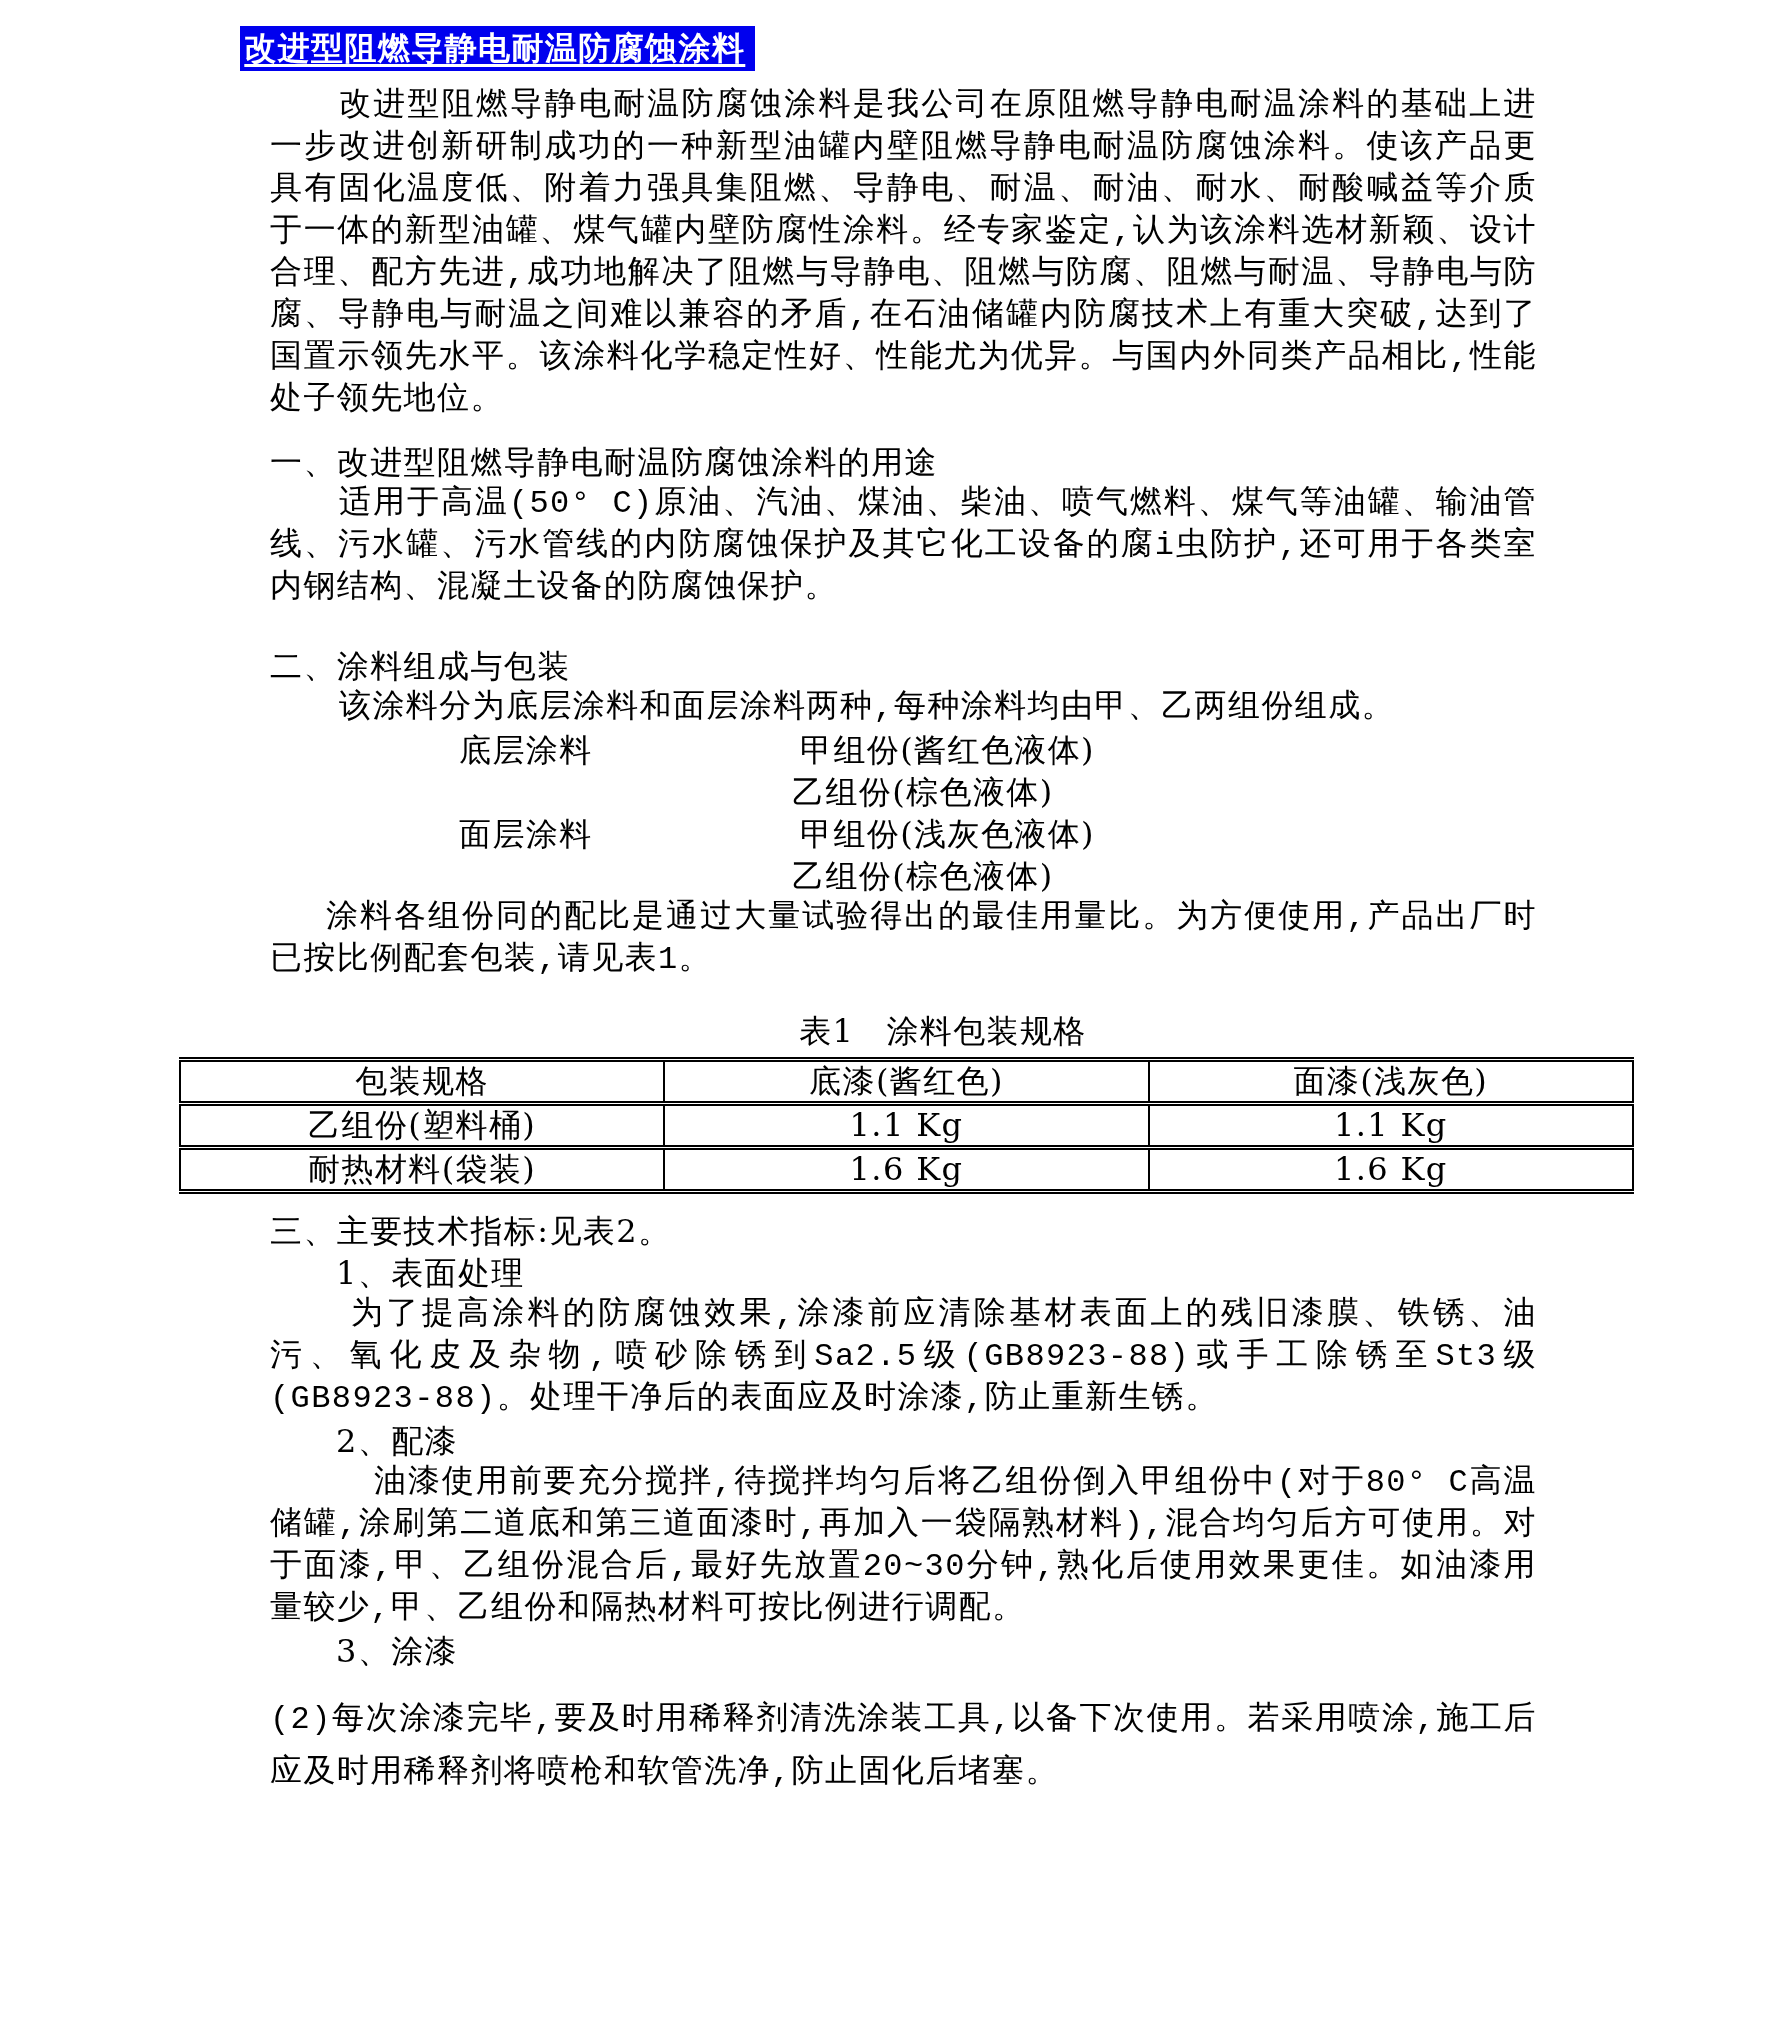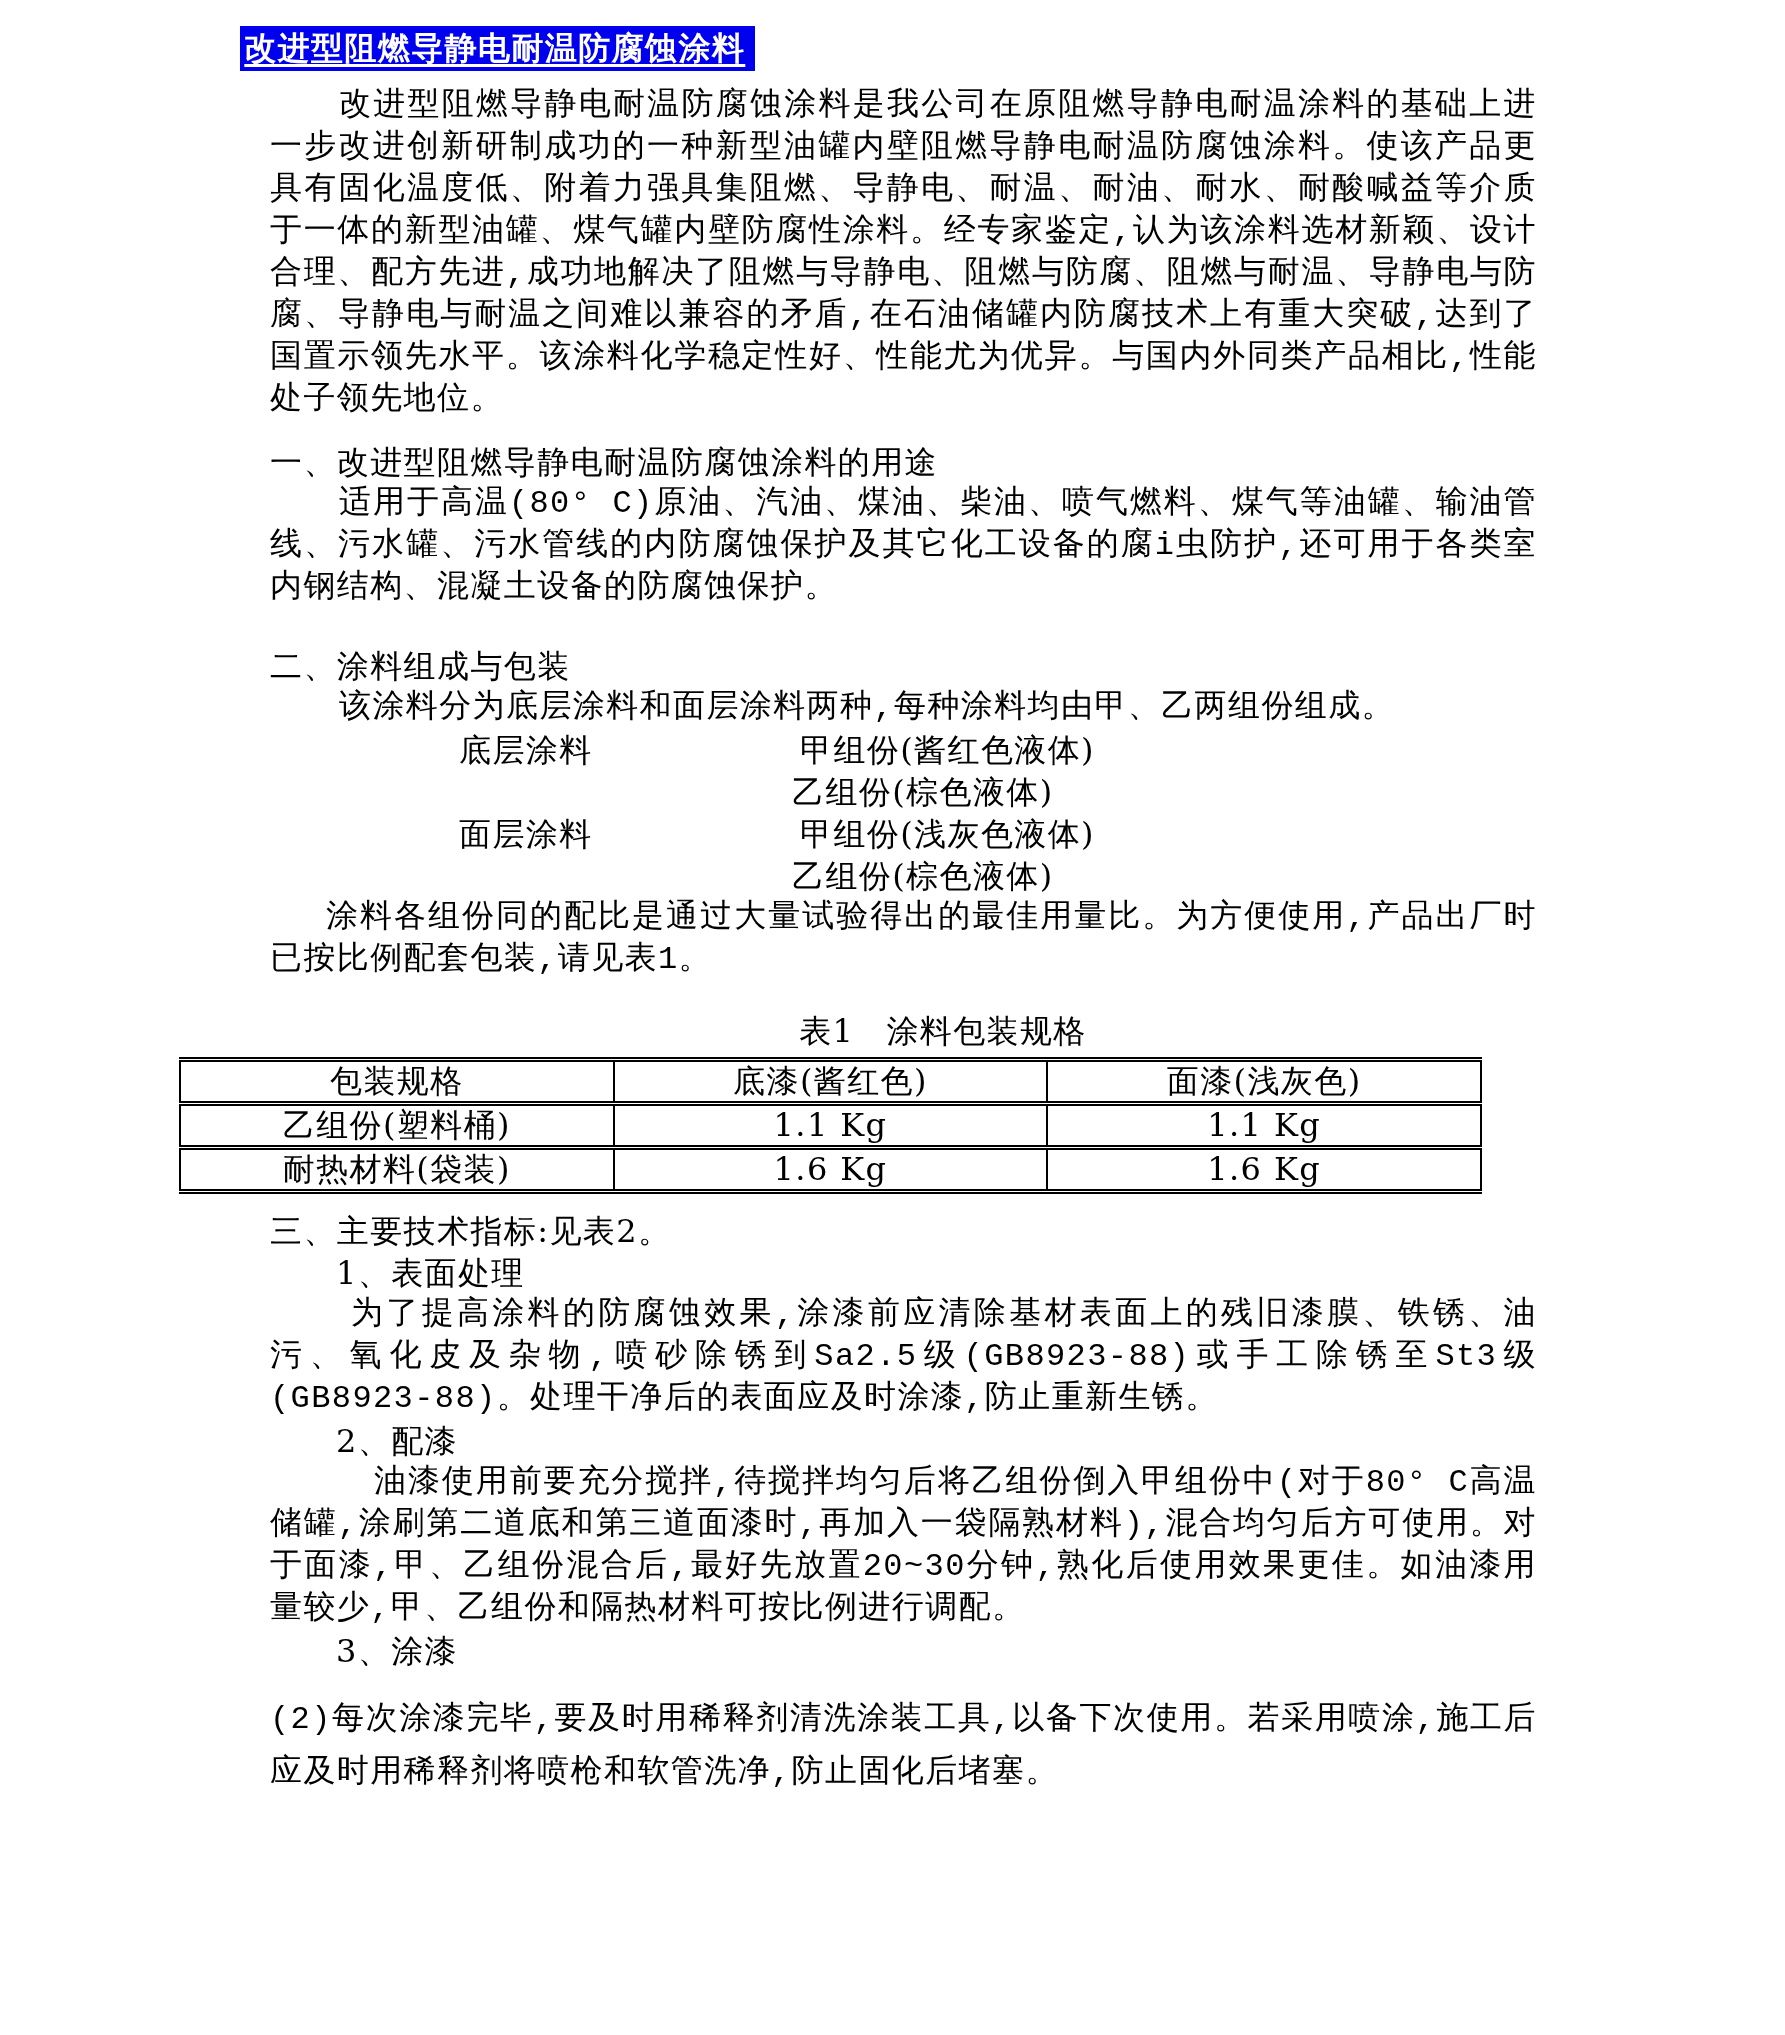--- a/index.html
+++ b/index.html
@@ -27,21 +27,21 @@
   .ind-144{text-indent:104px;}
   .h1gap{margin-top:20px;}
   .h2gap{margin-top:36px;}
   .step-h{padding-left:66px;}
   .comp-a{padding-left:189px;}
   .comp-label{display:inline-block;width:341px;}
   .comp-b{padding-left:522px;}
   .tbl-caption{margin-top:29px;margin-bottom:4.3px;text-align:center;padding-left:79px;}
   .cap-gap{display:inline-block;width:32px;}
   .pack-table{
-    width:1303px;margin-left:-91px;border-collapse:collapse;table-layout:fixed;
+    width:1455px;margin-left:-91px;border-collapse:collapse;table-layout:fixed;
     margin-bottom:16px;
   }
   .pack-table th,.pack-table td{
     border-left:2.2px solid #000;border-right:2.2px solid #000;
     border-top:5px double #000;border-bottom:5px double #000;
     font-size:32px;font-weight:normal;line-height:36px;height:39px;
     text-align:center;padding:0;letter-spacing:1.4px;
   }
   .tight{line-height:34px;}
   .loose{line-height:53px;margin-top:21.6px;}
@@ -52,21 +52,21 @@
 <div class="page">
   <div class="content">
 
     <div class="title-wrap">
       <span class="title-bar">改进型阻燃导静电耐温防腐蚀涂料</span>
     </div>
 
     <p class="para ind-96">改进型阻燃导静电耐温防腐蚀涂料是我公司在原阻燃导静电耐温涂料的基础上进一步改进创新研制成功的一种新型油罐内壁阻燃导静电耐温防腐蚀涂料。使该产品更具有固化温度低、附着力强具集阻燃、导静电、耐温、耐油、耐水、耐酸喊益等介质于一体的新型油罐、煤气罐内壁防腐性涂料。经专家鉴定,认为该涂料选材新颖、设计合理、配方先进,成功地解决了阻燃与导静电、阻燃与防腐、阻燃与耐温、导静电与防腐、导静电与耐温之间难以兼容的矛盾,在石油储罐内防腐技术上有重大突破,达到了国置示领先水平。该涂料化学稳定性好、性能尤为优异。与国内外同类产品相比,性能处子领先地位。</p>
 
     <p class="heading h1gap">一、改进型阻燃导静电耐温防腐蚀涂料的用途</p>
-    <p class="para ind-96">适用于高温(80° C)原油、汽油、煤油、柴油、喷气燃料、煤气等油罐、输油管线、污水罐、污水管线的内防腐蚀保护及其它化工设备的腐i虫防护,还可用于各类室内钢结构、混凝土设备的防腐蚀保护。</p>
+    <p class="para ind-96">适用于高温(50° C)原油、汽油、煤油、柴油、喷气燃料、煤气等油罐、输油管线、污水罐、污水管线的内防腐蚀保护及其它化工设备的腐i虫防护,还可用于各类室内钢结构、混凝土设备的防腐蚀保护。</p>
 
     <p class="heading h2gap">二、涂料组成与包装</p>
     <p class="para ind-96">该涂料分为底层涂料和面层涂料两种,每种涂料均由甲、乙两组份组成。</p>
 
     <div class="comp-line comp-a">
       <span class="comp-label">底层涂料</span><span>甲组份(酱红色液体)</span>
     </div>
     <div class="comp-line comp-b">
       <span>乙组份(棕色液体)</span>
     </div>

